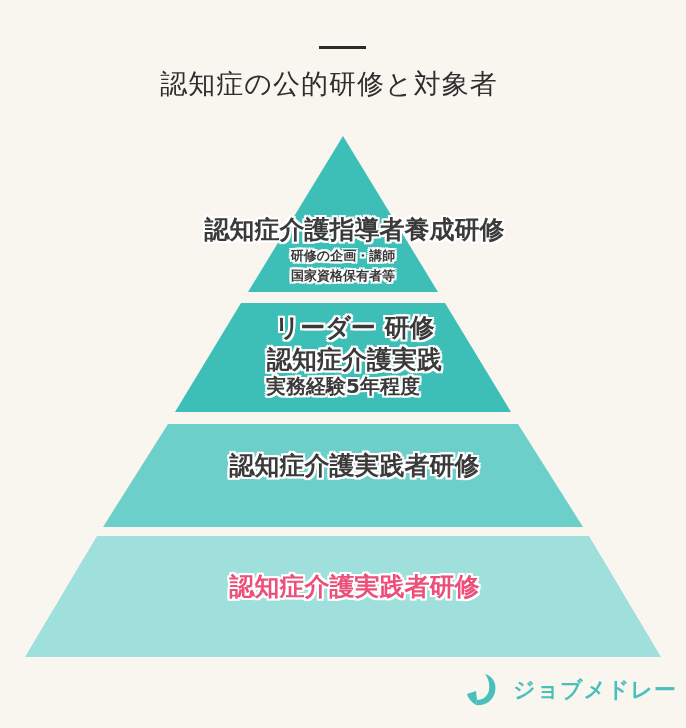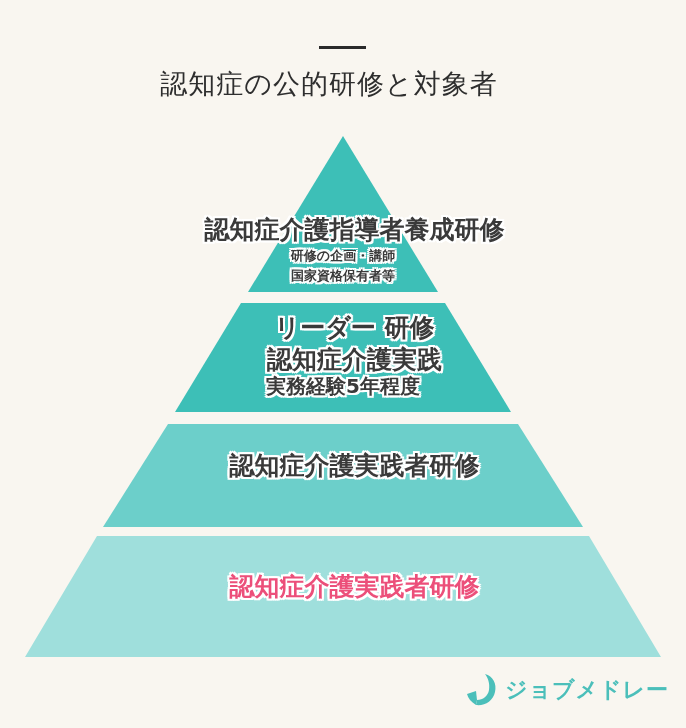--- a/index.html
+++ b/index.html
@@ -27,21 +27,21 @@
     text-shadow:
       -2px -2px 0 #fff, 2px -2px 0 #fff, -2px 2px 0 #fff, 2px 2px 0 #fff,
       0 -2px 0 #fff, 0 2px 0 #fff, -2px 0 0 #fff, 2px 0 0 #fff;
   }
   .tier-text.pink { color: #ec4f7a; }
   .t-title { font-size: 25px; line-height: 32px; padding-left: 23px; }
   .t-sub { font-size: 20px; line-height: 21px; }
   .t-sub.small { font-size: 13px; line-height: 20px; }
   .logo {
     position: absolute; left: 463px; top: 672px;
-    display: flex; align-items: center; gap: 2px;
+    display: flex; align-items: center; gap: 10px;
   }
   .logo-text {
     font-size: 22px; font-weight: bold; color: #4bbfba; letter-spacing: 1px;
   }
 </style>
 </head>
 <body>
 
 <div class="top-rule"></div>
 <div class="page-title">認知症の公的研修と対象者</div>

